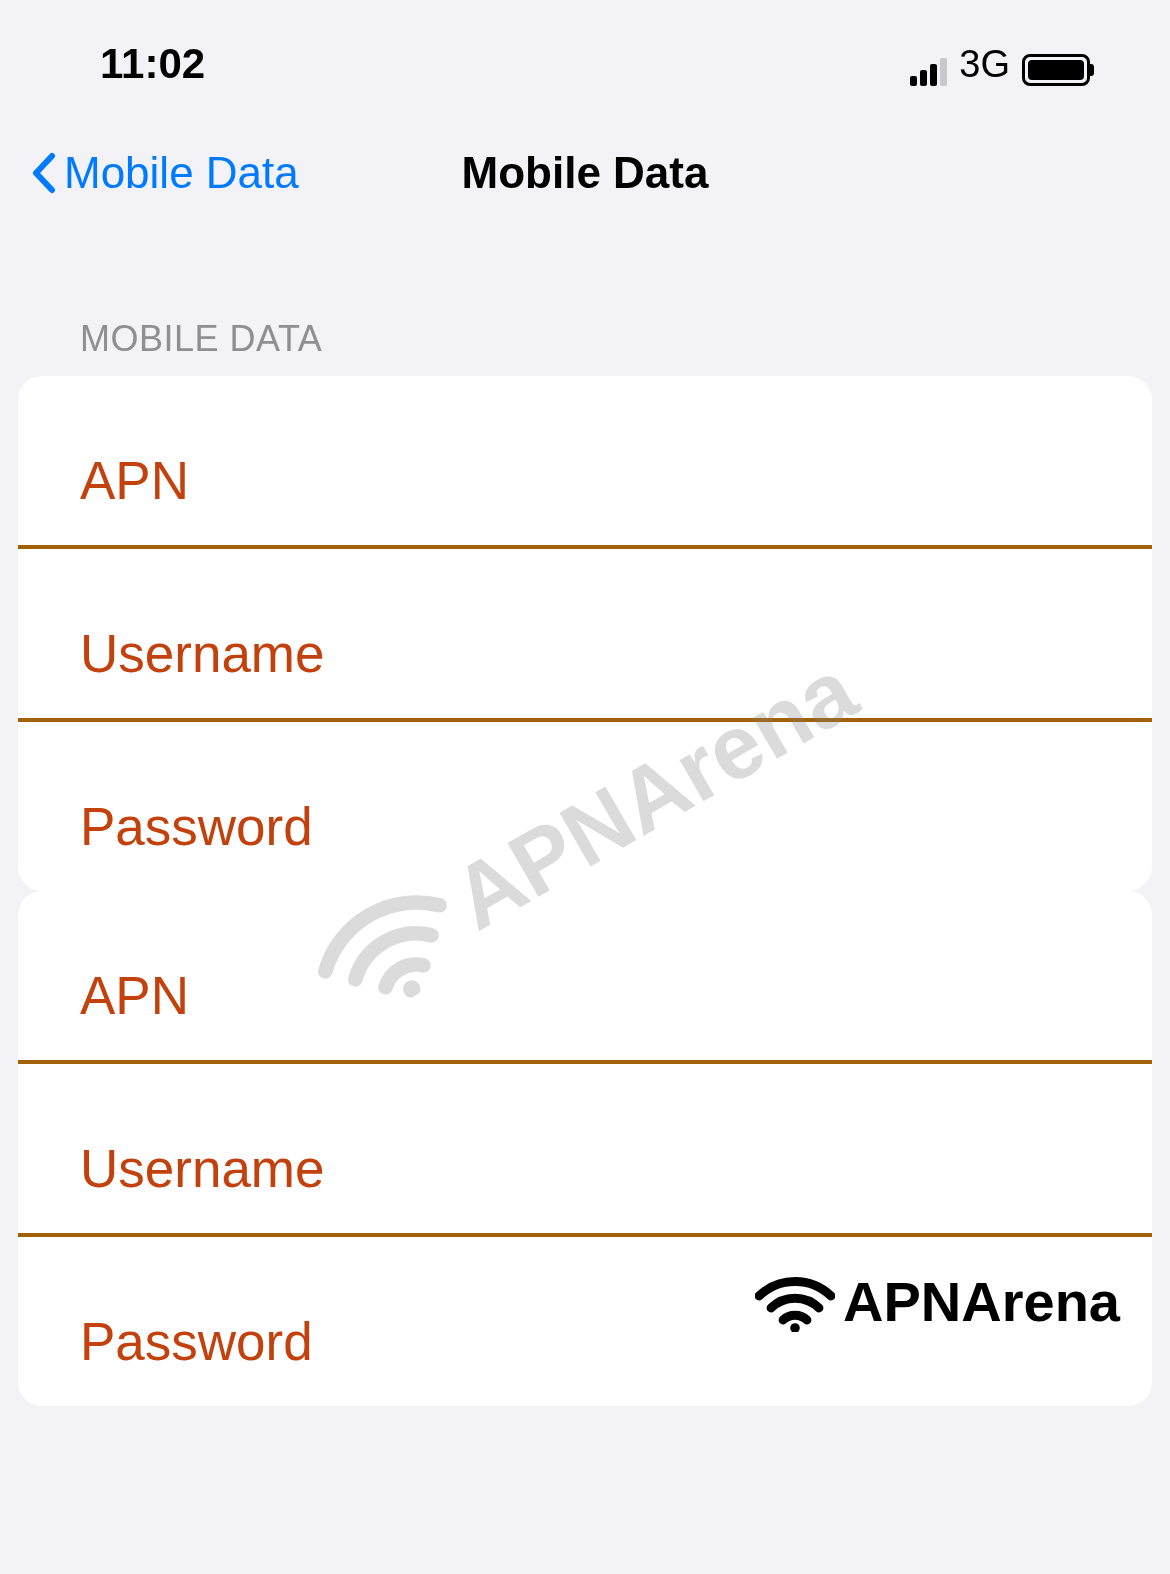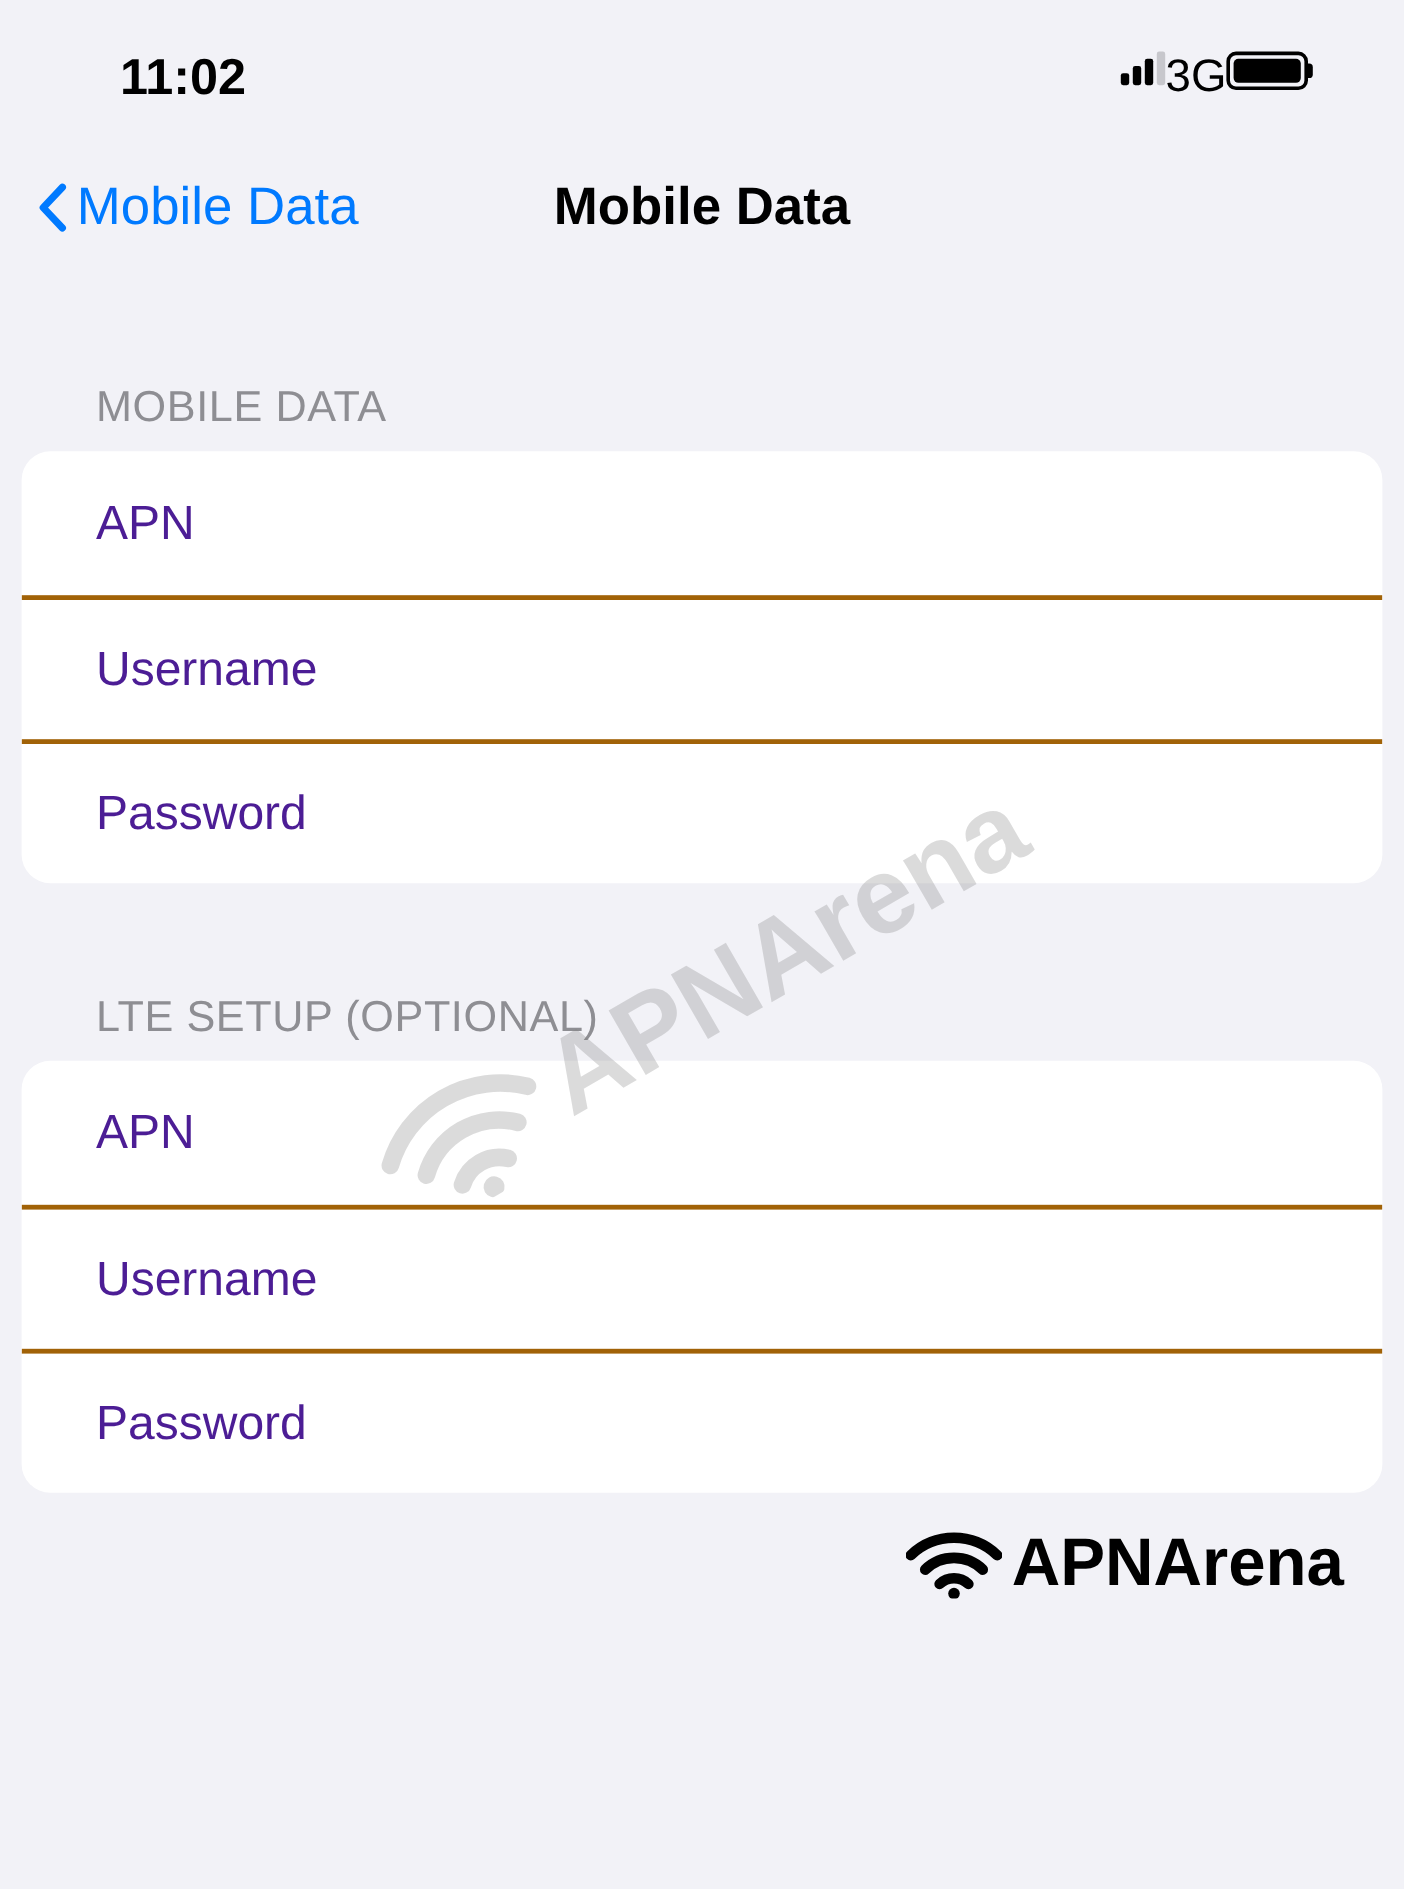--- a/index.html
+++ b/index.html
@@ -22,22 +22,22 @@
       padding: 40px 80px 20px 100px;
     }
     .status-time {
       font-size: 42px;
       font-weight: 600;
       color: #000;
       text-align: right;
     }
     .status-right {
       display: flex;
-      align-items: flex-start;
-      gap: 0;
+      align-items: flex-end;
+      gap: 12px;
     }
     .signal-bars {
       display: flex;
       align-items: flex-end;
       gap: 3px;
       height: 28px;
     }
     .signal-bar {
       width: 7px;
       background-color: #000;
@@ -123,25 +123,26 @@
     .form-row {
       display: flex;
       align-items: center;
       padding: 34px 62px;
       min-height: 120px;
     }
     .form-row + .form-row {
       border-top: 4px solid #a16207;
     }
     .form-label {
-      font-size: 40px;
-      font-weight: 400;
-      color: #4c1d95;
+      font-size: 53px;
+      font-weight: 400;
+      color: #c2410c;
       width: 240px;
       flex-shrink: 0;
+      margin-top: 40px;
     }
     .form-input {
       font-size: 42px;
       font-weight: 400;
       color: #000;
       border: none;
       outline: none;
       flex: 1;
       background: transparent;
     }
@@ -221,21 +222,20 @@
     <div class="form-row">
       <div class="form-label">Username</div>
       <input class="form-input" value="" style="">
     </div>
     <div class="form-row">
       <div class="form-label">Password</div>
       <input class="form-input" value="" style="">
     </div>
   </div>
 
-  <div class="section-header">LTE SETUP (OPTIONAL)</div>
   <div class="section-group">
     <div class="form-row">
       <div class="form-label">APN</div>
       <input class="form-input" value="" style="">
     </div>
     <div class="form-row">
       <div class="form-label">Username</div>
       <input class="form-input" value="" style="">
     </div>
     <div class="form-row">

